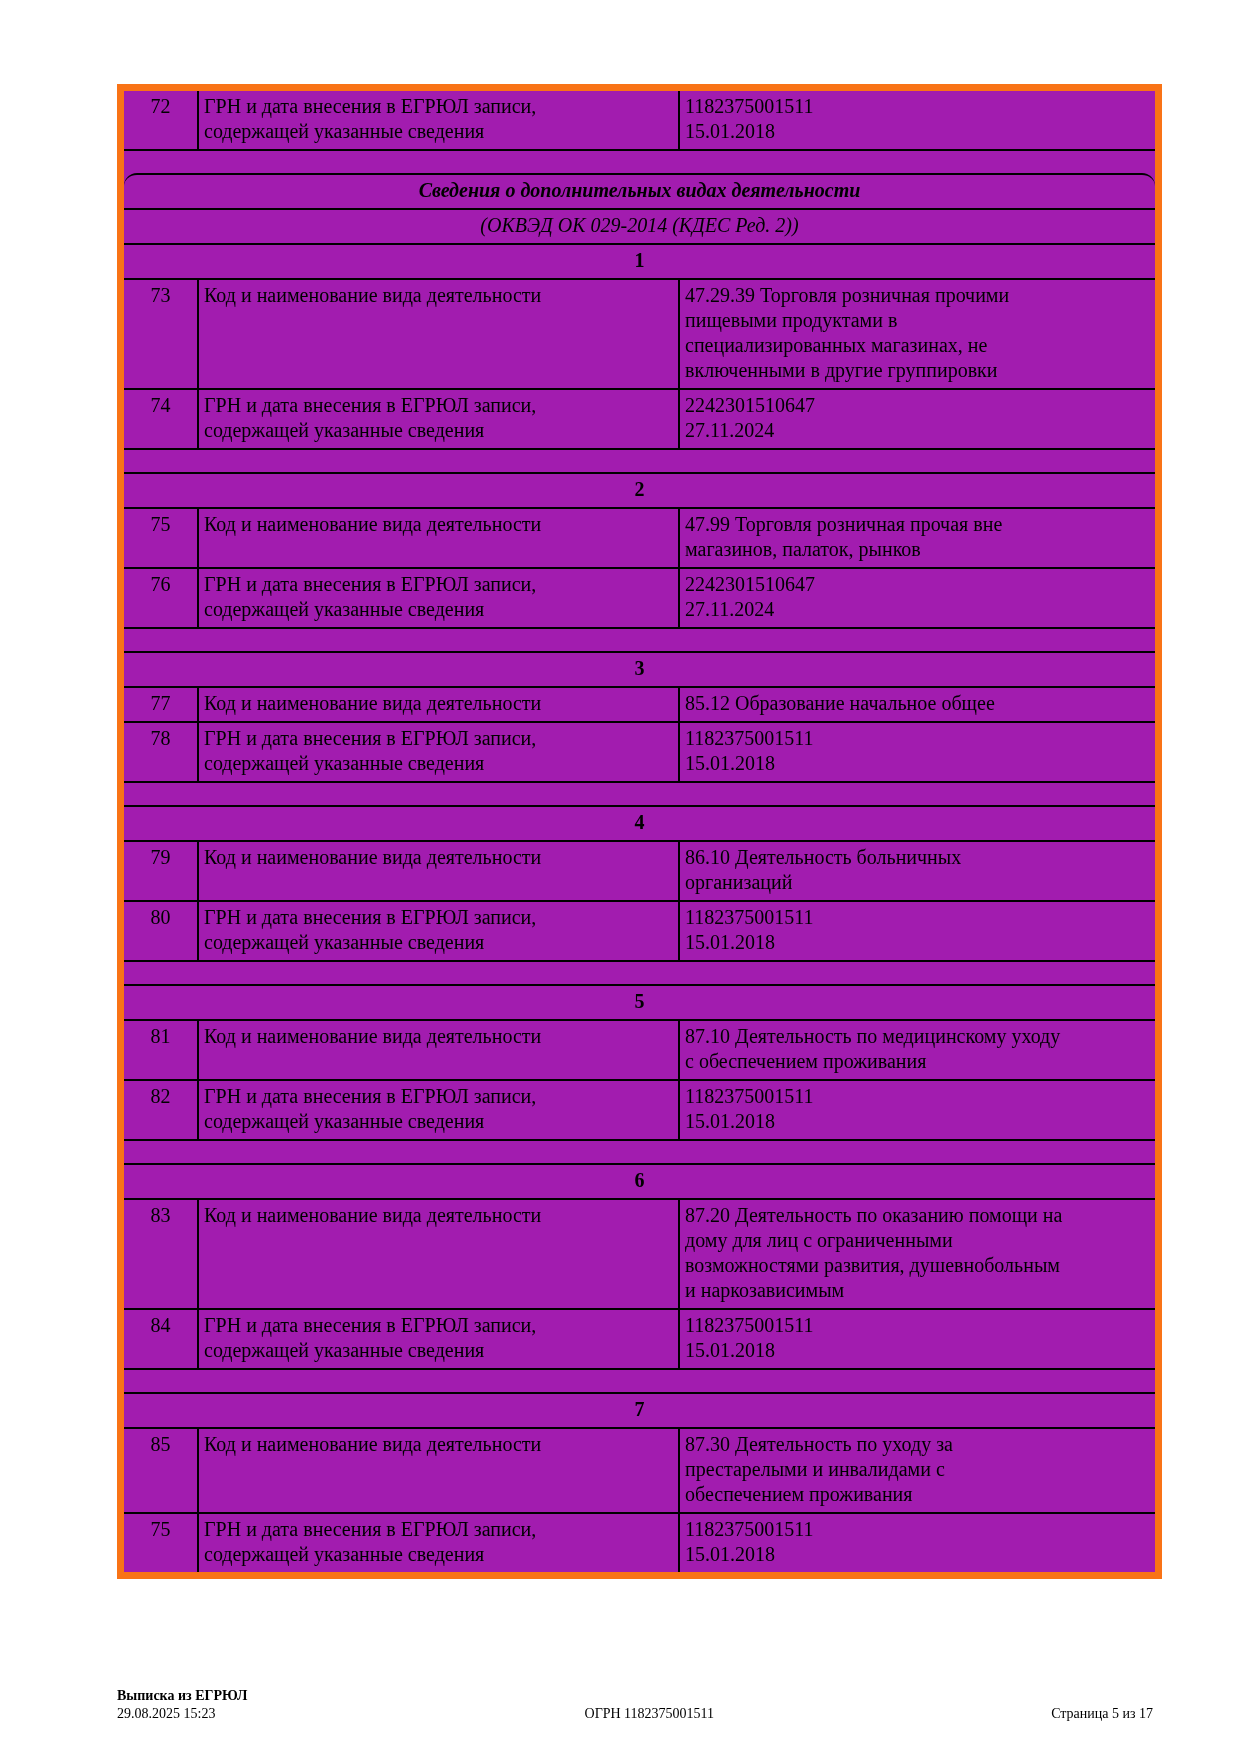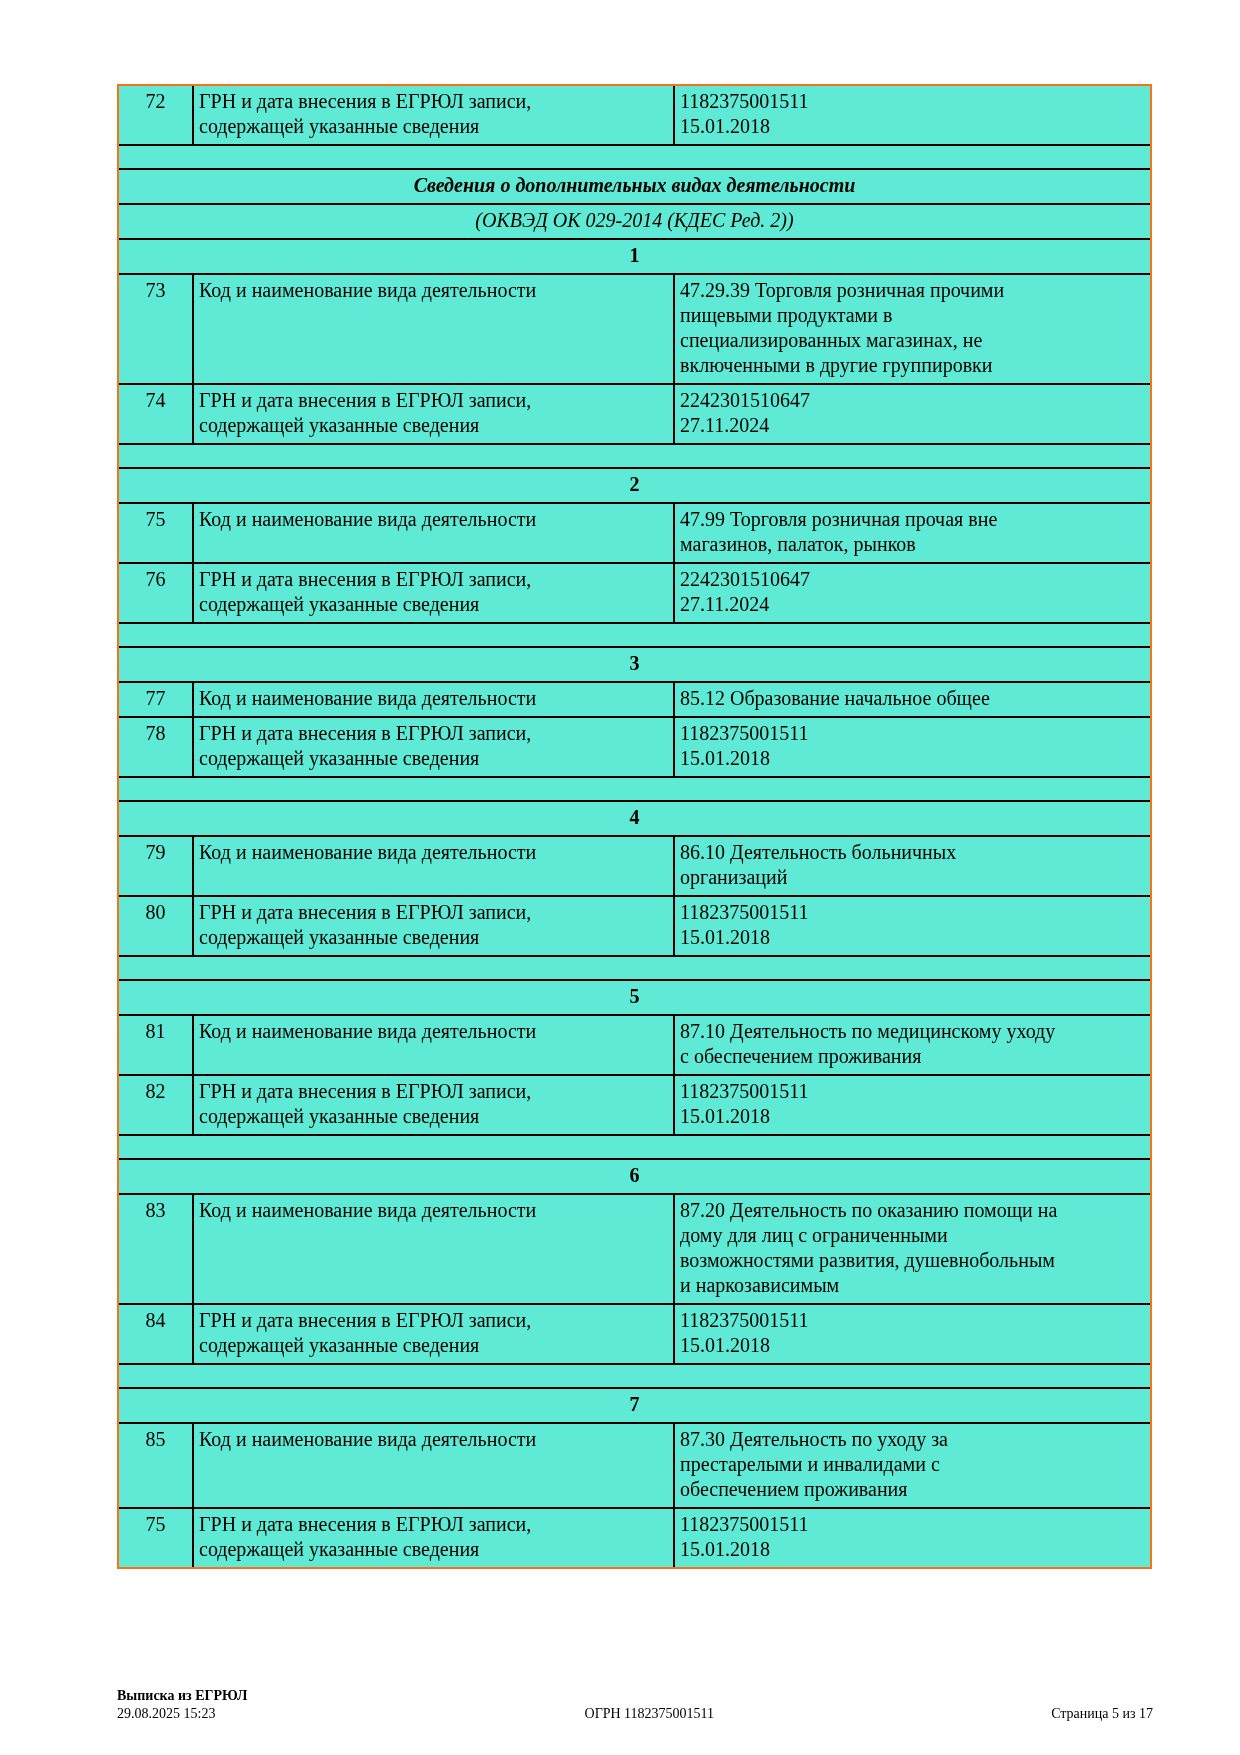--- a/index.html
+++ b/index.html
@@ -13,22 +13,22 @@
     position: relative;
     overflow: hidden;
     font-family: "Liberation Serif", "DejaVu Serif", serif;
     color: #000000;
   }
   .doc-table {
     position: absolute;
     left: 117px;
     top: 84px;
     width: 1031px;
-    border: 2px solid #f97316;
-    background: #5eead4;
+    border: 7px solid #f97316;
+    background: #a21caf;
   }
   .row {
     display: flex;
     align-items: stretch;
   }
   .row + .row {
     border-top: 2px solid #000000;
   }
   .cell {
     font-size: 20px;
@@ -59,20 +59,21 @@
   .full-row {
     display: block;
     text-align: center;
     font-size: 20px;
     line-height: 25px;
     padding: 3px 6px 5px 6px;
   }
   .section-title {
     font-weight: bold;
     font-style: italic;
+    border-radius: 13px;
   }
   .section-subtitle {
     font-style: italic;
   }
   .index-row {
     font-weight: bold;
   }
   .page-footer {
     position: absolute;
     left: 117px;

